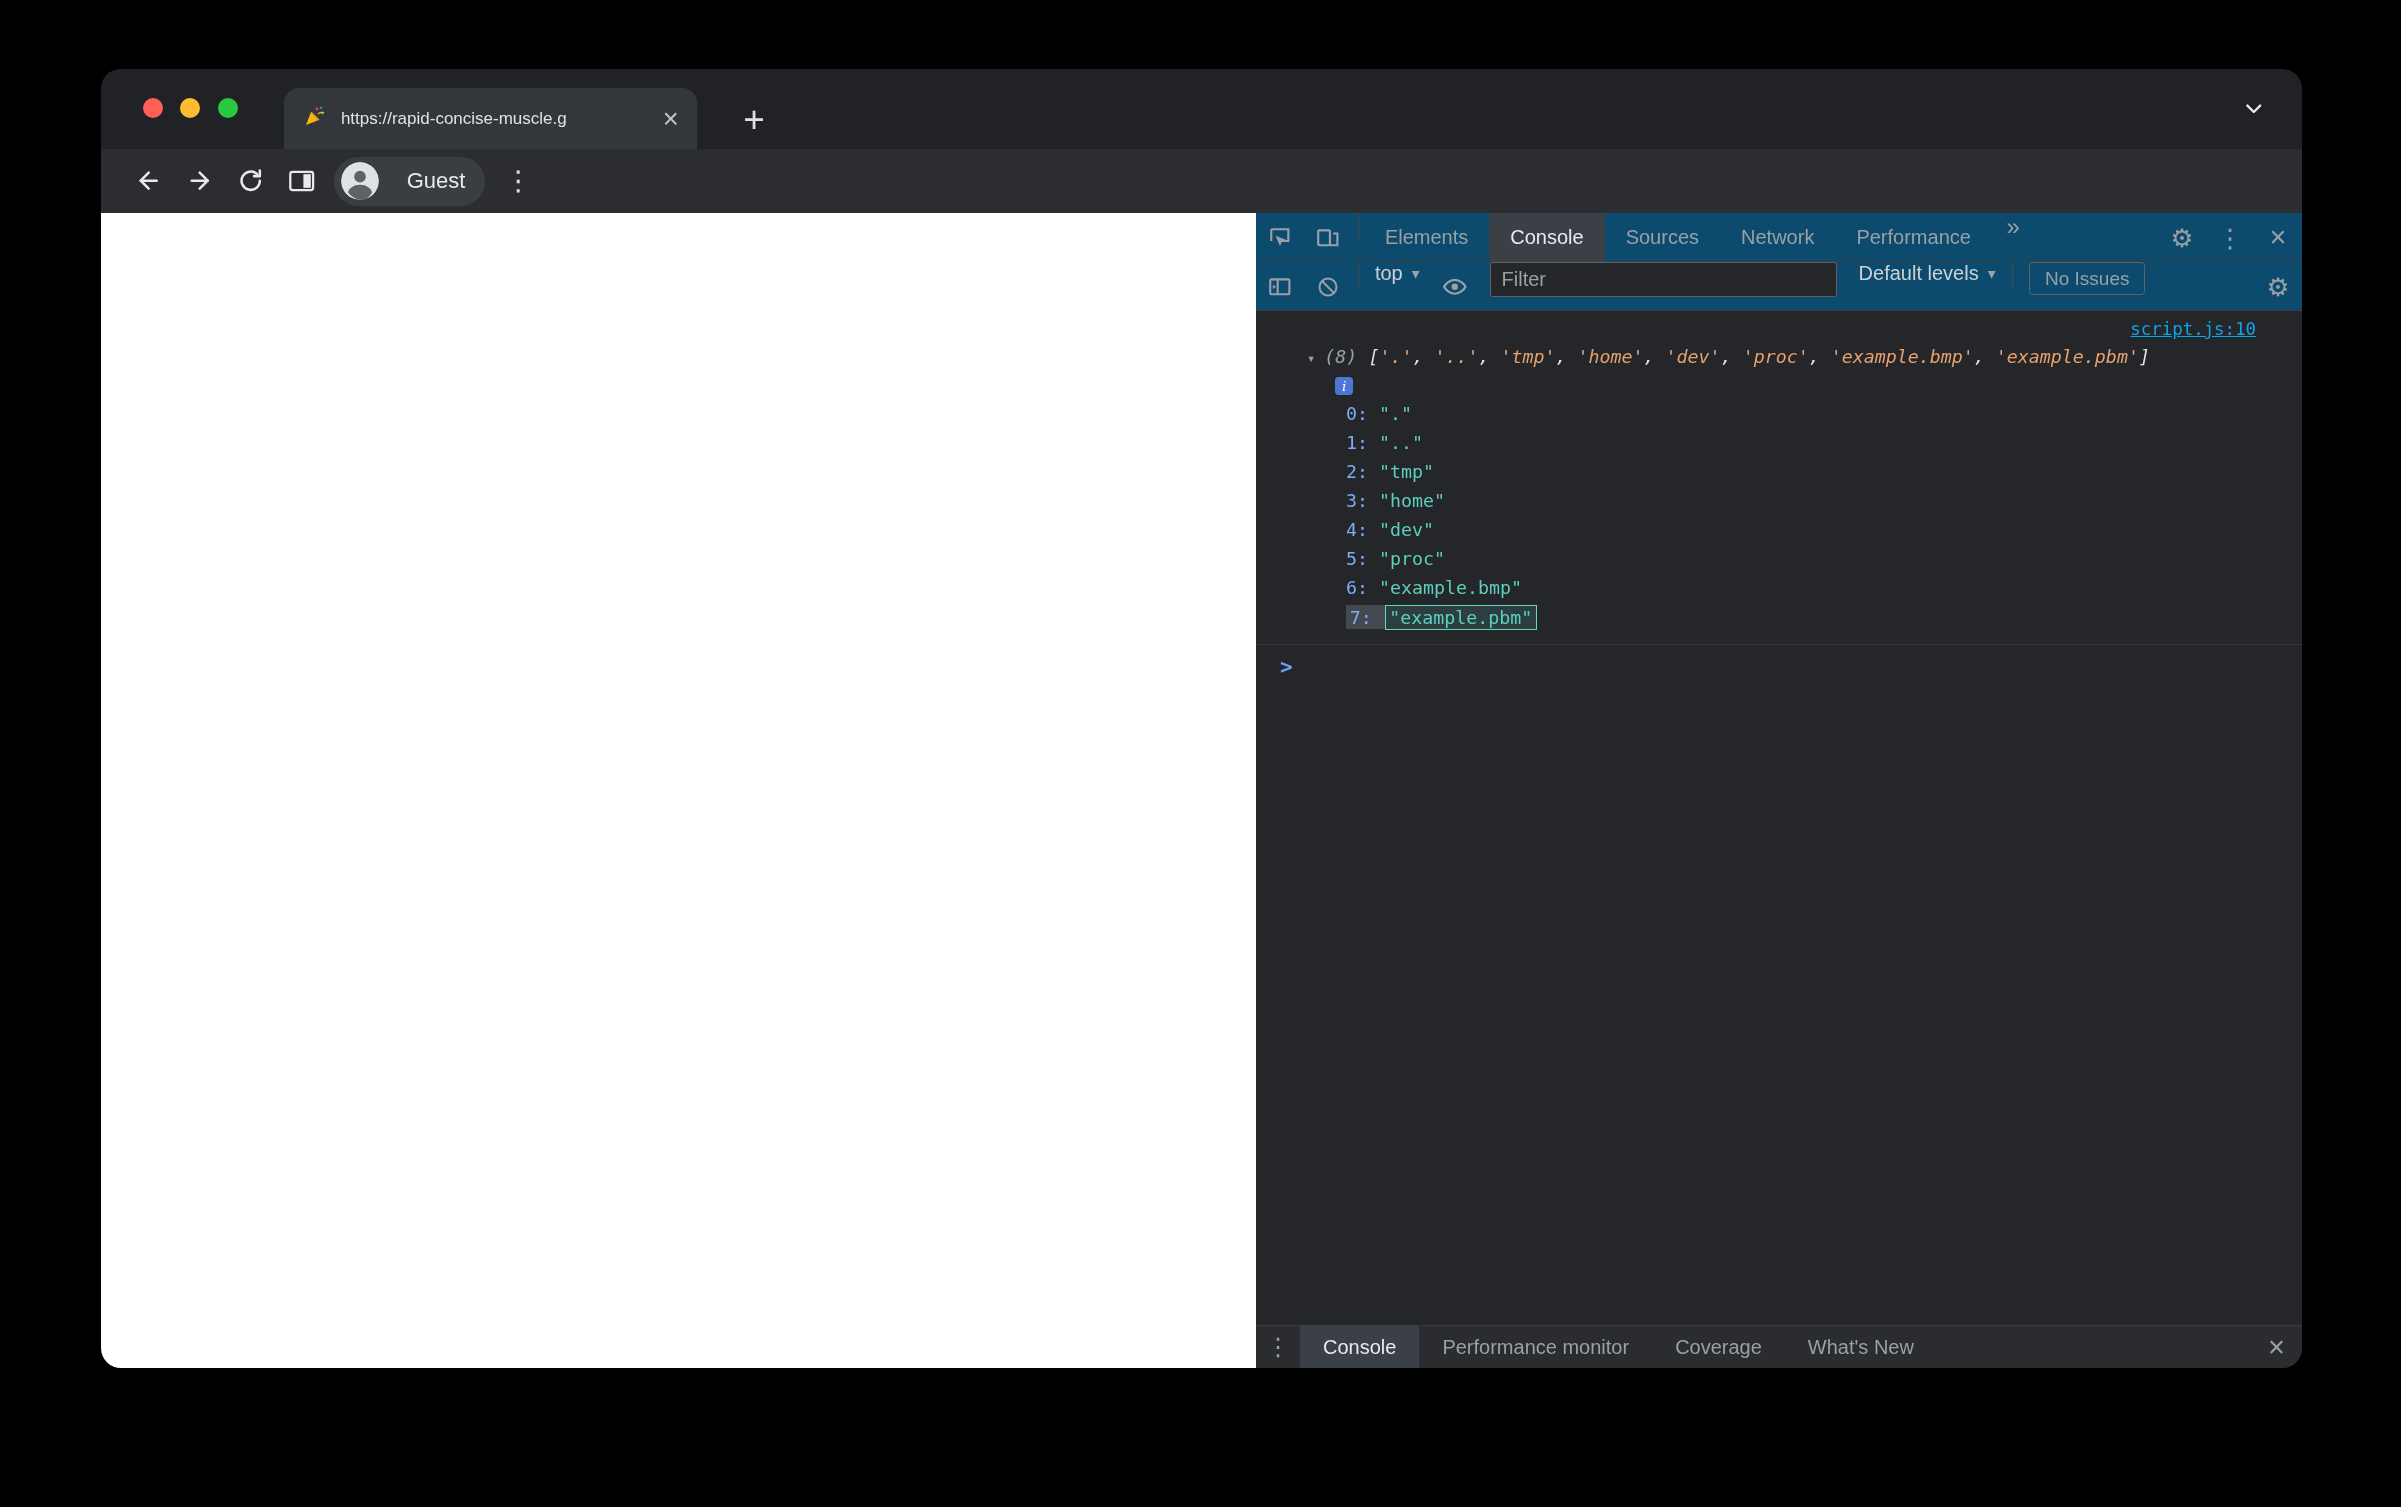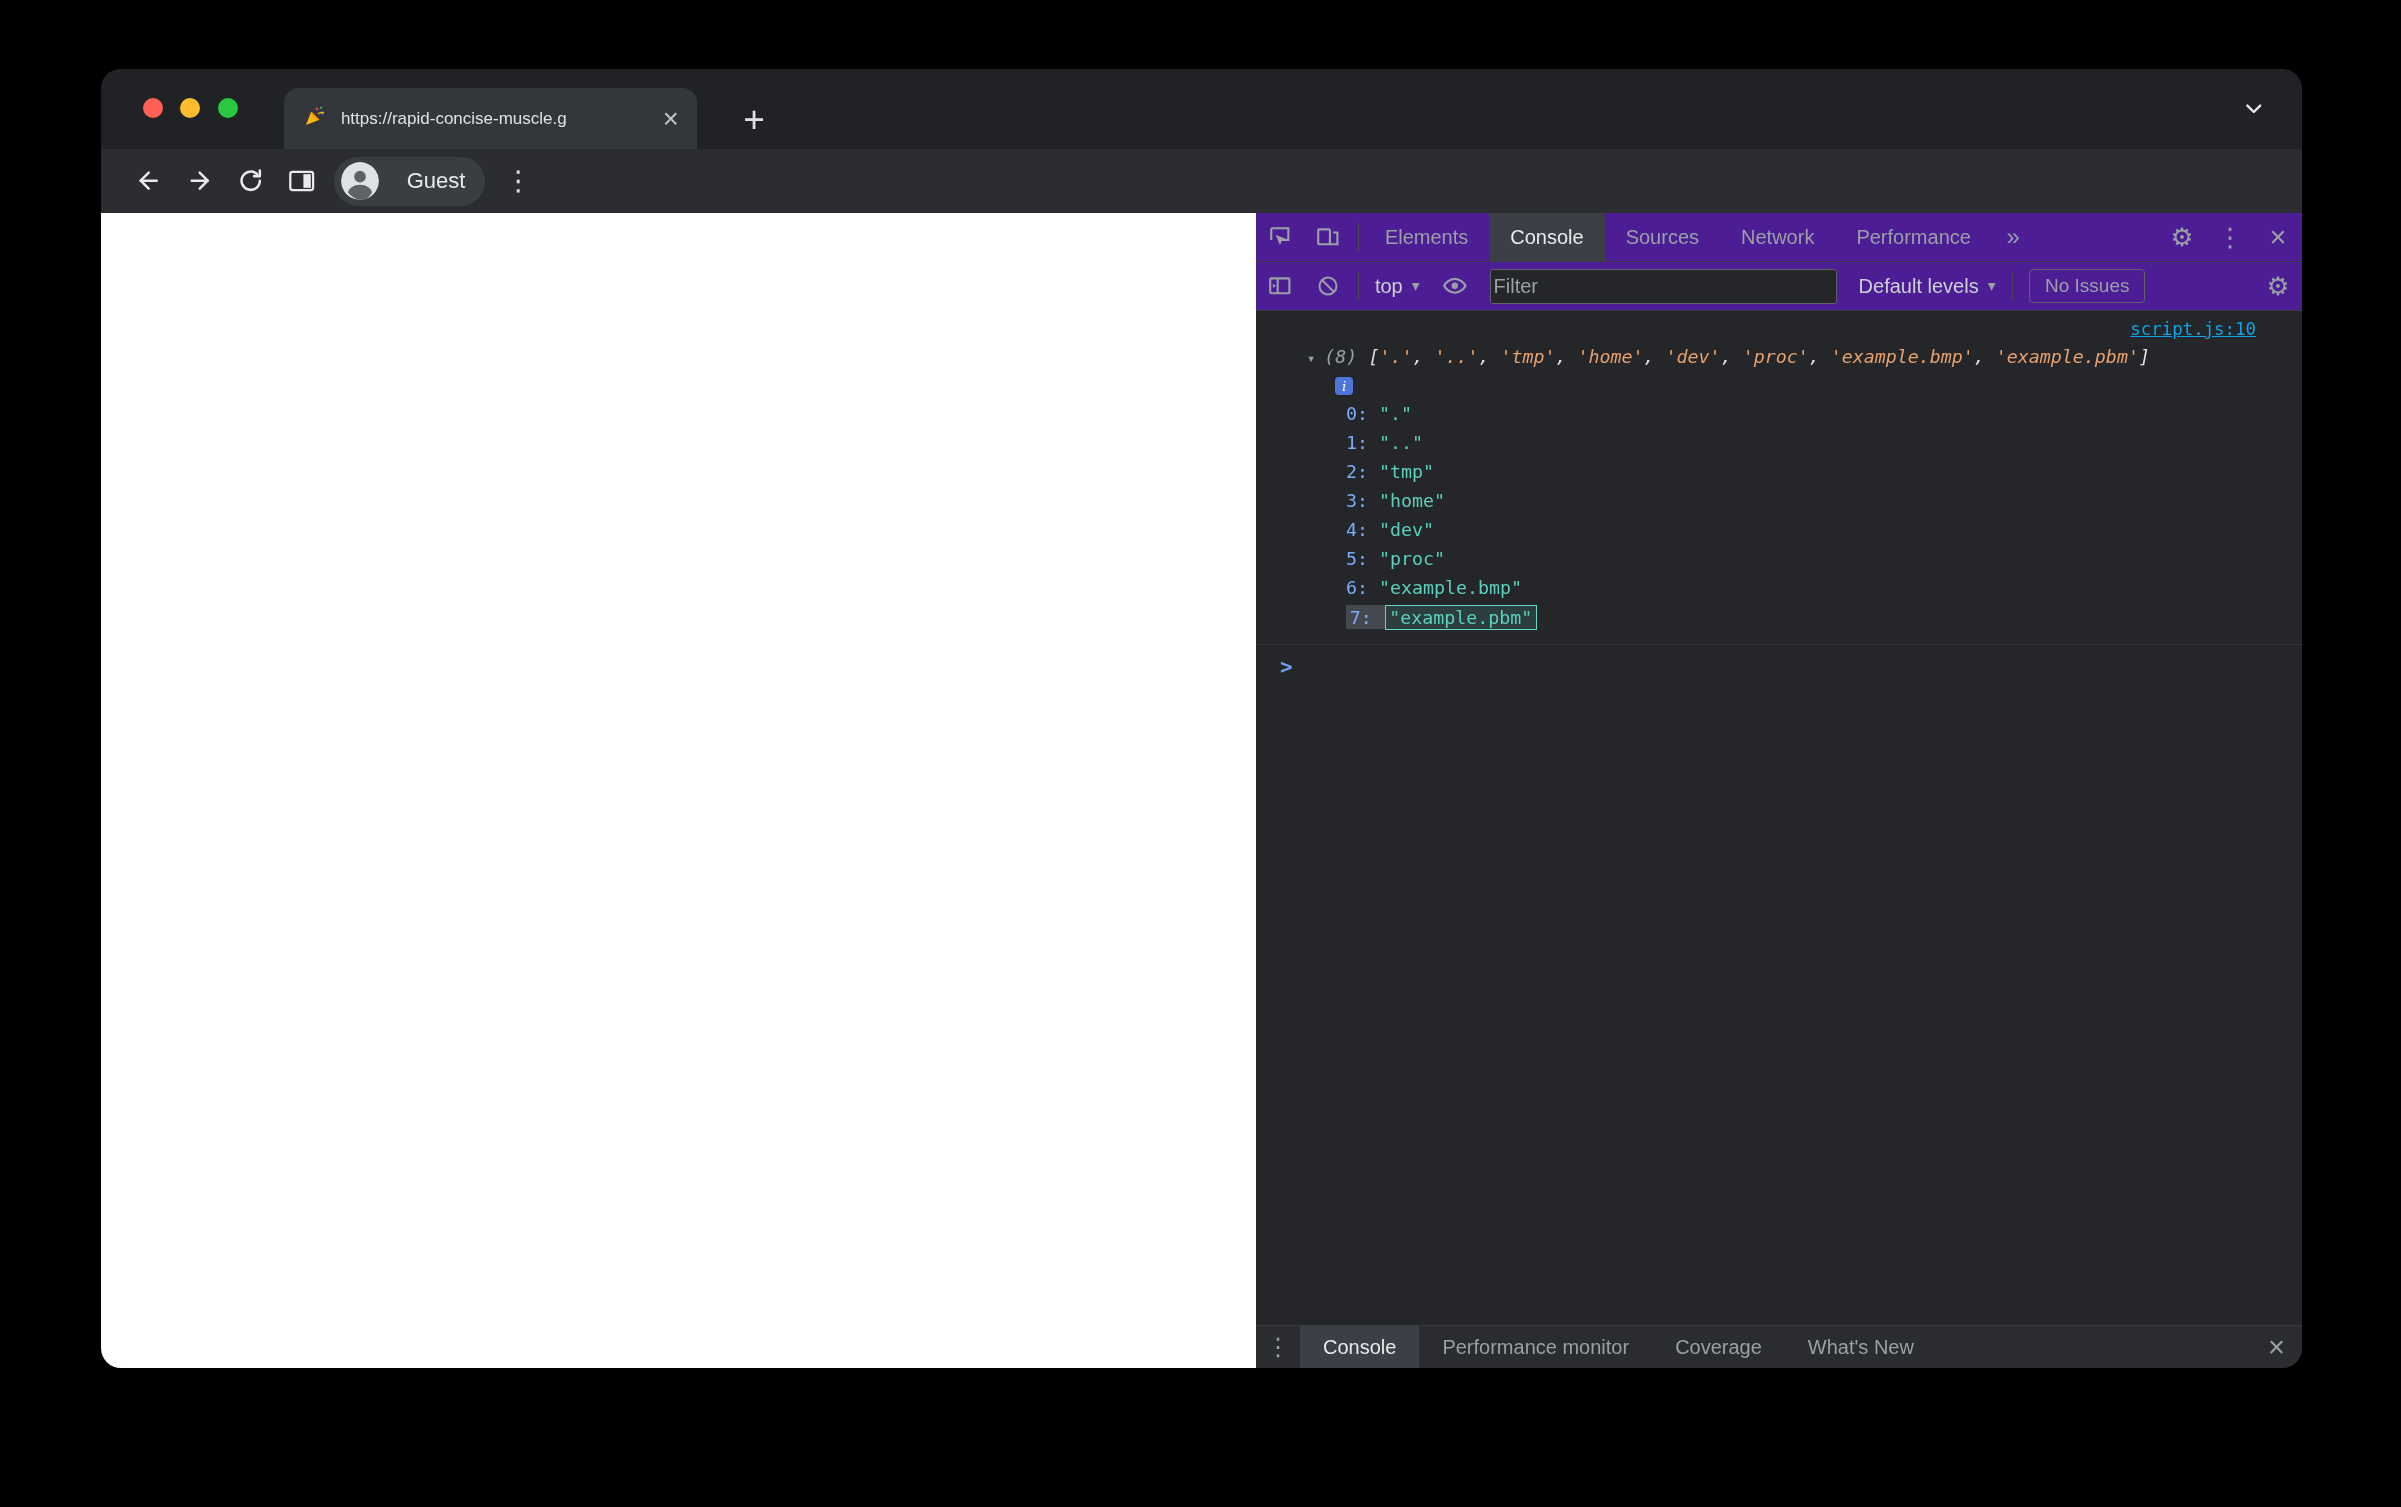--- a/index.html
+++ b/index.html
@@ -33,36 +33,36 @@
                 gap:28px; padding:0 20px 0 6.4px; margin:0 7.3px; flex:none; }
   .guest-chip .avatar { width:38px; height:38px; border-radius:50%; overflow:hidden; flex:none; }
   .guest-label { color:#e8eaed; font-size:22px; }
   .kebab { color:#dfe1e5; font-size:27.4px; letter-spacing:0; }
 
   
   .content { flex:1; display:flex; min-height:0; }
   .page { width:1155px; background:#ffffff; flex:none; }
   .devtools { flex:1; background:#242629; display:flex; flex-direction:column; min-width:0; }
 
-  .dt-topbar, .dt-toolbar2 { height:49px; background:#4c1d95; border-bottom:0.9px solid #3a3c40;
-                             display:flex; align-items:center; flex:none; }
+  .dt-topbar, .dt-toolbar2 { height:49px; background:#0c4a6e; border-bottom:0.9px solid #3a3c40;
+                             display:flex; align-items:flex-start; flex:none; }
   .icon-btn { width:48px; height:49px; display:flex; align-items:center; justify-content:center; flex:none; }
   .vsep { width:0.9px; height:27.4px; background:#46484c; margin:0 5.5px; flex:none; }
   .dt-tab { padding:0 21px; height:49px; display:flex; align-items:center; color:#9aa0a6; font-size:20px; flex:none; }
   .dt-tab.active { background:#3b4046; color:#e8eaed; }
   .dt-more { color:#9aa0a6; font-size:24px; padding:0 14.6px; }
   .bar-right { margin-left:auto; display:flex; align-items:center; }
   .gear { color:#9aa0a6; font-size:25.6px; }
   .dt-kebab { color:#9aa0a6; font-size:25.6px; }
   .dt-close { color:#9aa0a6; font-size:29px; }
 
   .context { color:#cdd1d5; font-size:20px; display:flex; gap:9.1px; align-items:center; padding:0 11px; flex:none; }
   .caret { color:#9aa0a6; font-size:15.5px; }
   .filter-input { width:347px; height:35px; background:#242629; border:0.9px solid #5f6368; border-radius:2.7px;
-                  color:#dfe1e5; font-size:20px; padding:0 3px; margin:0 11px;
+                  color:#dfe1e5; font-size:20px; padding:0 11px; margin:0 11px;
                   font-family:"Liberation Sans", sans-serif; flex:none; }
   .filter-input::placeholder { color:#9aa0a6; }
   .no-issues { border:0.9px solid #5f6368; border-radius:3.7px; color:#9aa0a6; font-size:19px;
                padding:4.6px 14.6px; margin:0 11px; flex:none; }
 
   
   .console-area { flex:1; overflow:hidden; font-family:"DejaVu Sans Mono", monospace; font-size:18.3px;
                   color:#dfe1e5; }
   .msg { border-bottom:0.9px solid rgba(255,255,255,.07); padding:3.7px 0 11px 0; }
   .srcline { text-align:right; padding-right:46px; height:27.4px; line-height:27.4px; }

